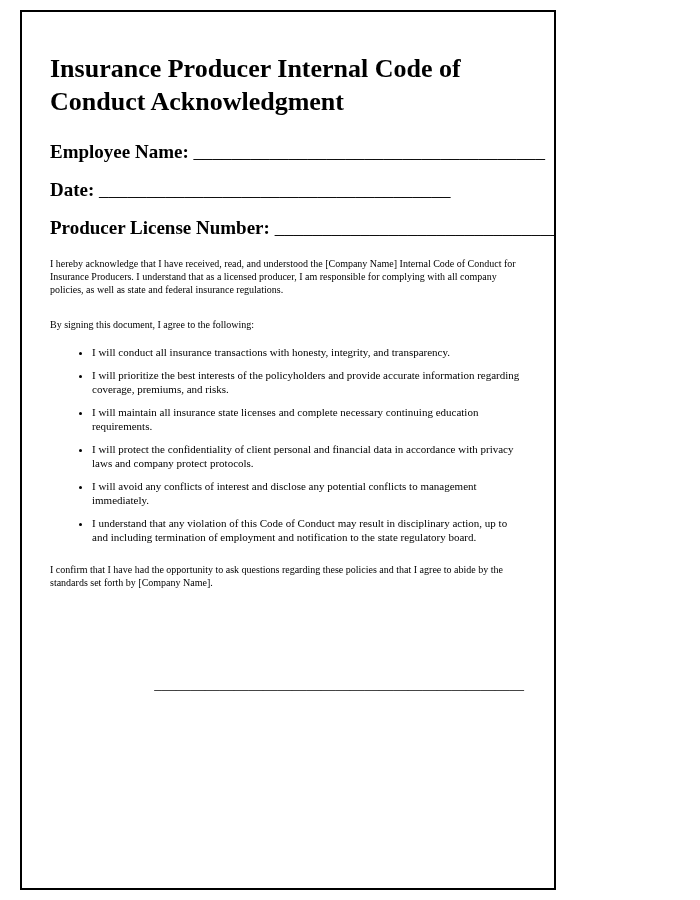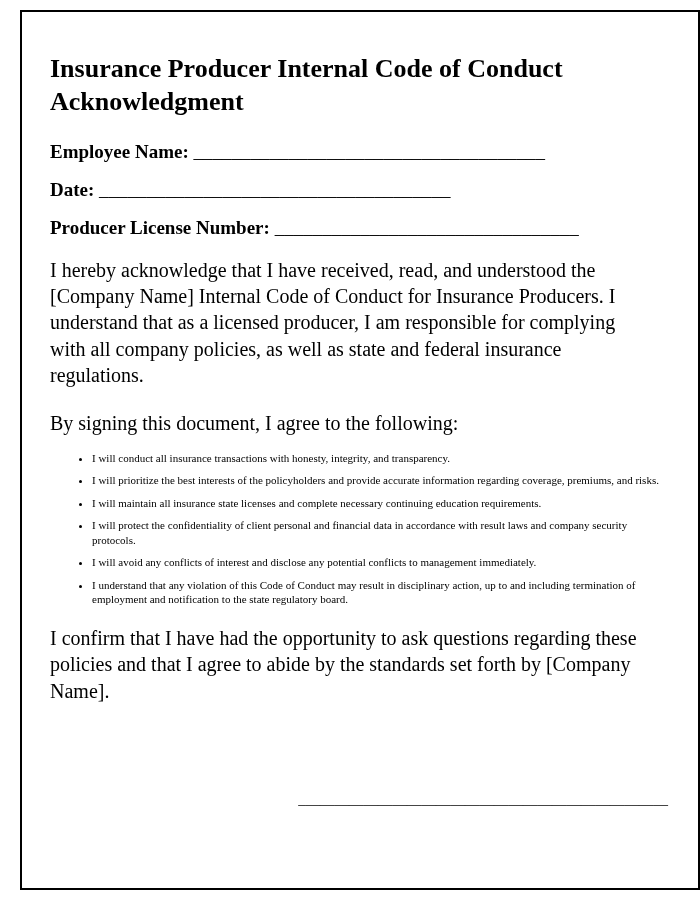--- a/index.html
+++ b/index.html
@@ -9,21 +9,21 @@
   }
   body {
     width: 700px;
     height: 900px;
     font-family: "Liberation Serif", serif;
     color: #000000;
   }
   .page {
     box-sizing: border-box;
     margin: 10px 20px;
-    width: 680px;
+    width: 536px;
     height: 880px;
     border: 2px solid #000000;
     background: #ffffff;
     padding: 40px 30px 30px 28px;
     overflow: hidden;
   }
   .doc-title {
     font-size: 26px;
     font-weight: bold;
     line-height: 1.28;
@@ -36,21 +36,21 @@
     white-space: nowrap;
   }
   .field-label {
     font-weight: bold;
   }
   .field-line {
     font-weight: normal;
     letter-spacing: 0;
   }
   .para {
-    font-size: 20px;
+    font-size: 10px;
     line-height: 1.32;
     margin: 18px 0;
     max-width: 592px;
   }
   .lead {
     margin-top: 22px;
     margin-bottom: 14px;
   }
   ul.bullets {
     margin: 0 0 18px 0;
@@ -99,21 +99,21 @@
   </div>
 
   <p class="para">I hereby acknowledge that I have received, read, and understood the [Company Name] Internal Code of Conduct for Insurance Producers. I understand that as a licensed producer, I am responsible for complying with all company policies, as well as state and federal insurance regulations.</p>
 
   <p class="para lead">By signing this document, I agree to the following:</p>
 
   <ul class="bullets">
     <li>I will conduct all insurance transactions with honesty, integrity, and transparency.</li>
     <li>I will prioritize the best interests of the policyholders and provide accurate information regarding coverage, premiums, and risks.</li>
     <li>I will maintain all insurance state licenses and complete necessary continuing education requirements.</li>
-    <li>I will protect the confidentiality of client personal and financial data in accordance with result laws and company security protocols.</li>
+    <li>I will protect the confidentiality of client personal and financial data in accordance with privacy laws and company protect protocols.</li>
     <li>I will avoid any conflicts of interest and disclose any potential conflicts to management immediately.</li>
     <li>I understand that any violation of this Code of Conduct may result in disciplinary action, up to and including termination of employment and notification to the state regulatory board.</li>
   </ul>
 
   <p class="para">I confirm that I have had the opportunity to ask questions regarding these policies and that I agree to abide by the standards set forth by [Company Name].</p>
 
   <div class="signature-block">
     <span class="signature-line">___________________________________________________</span>
   </div>
 

